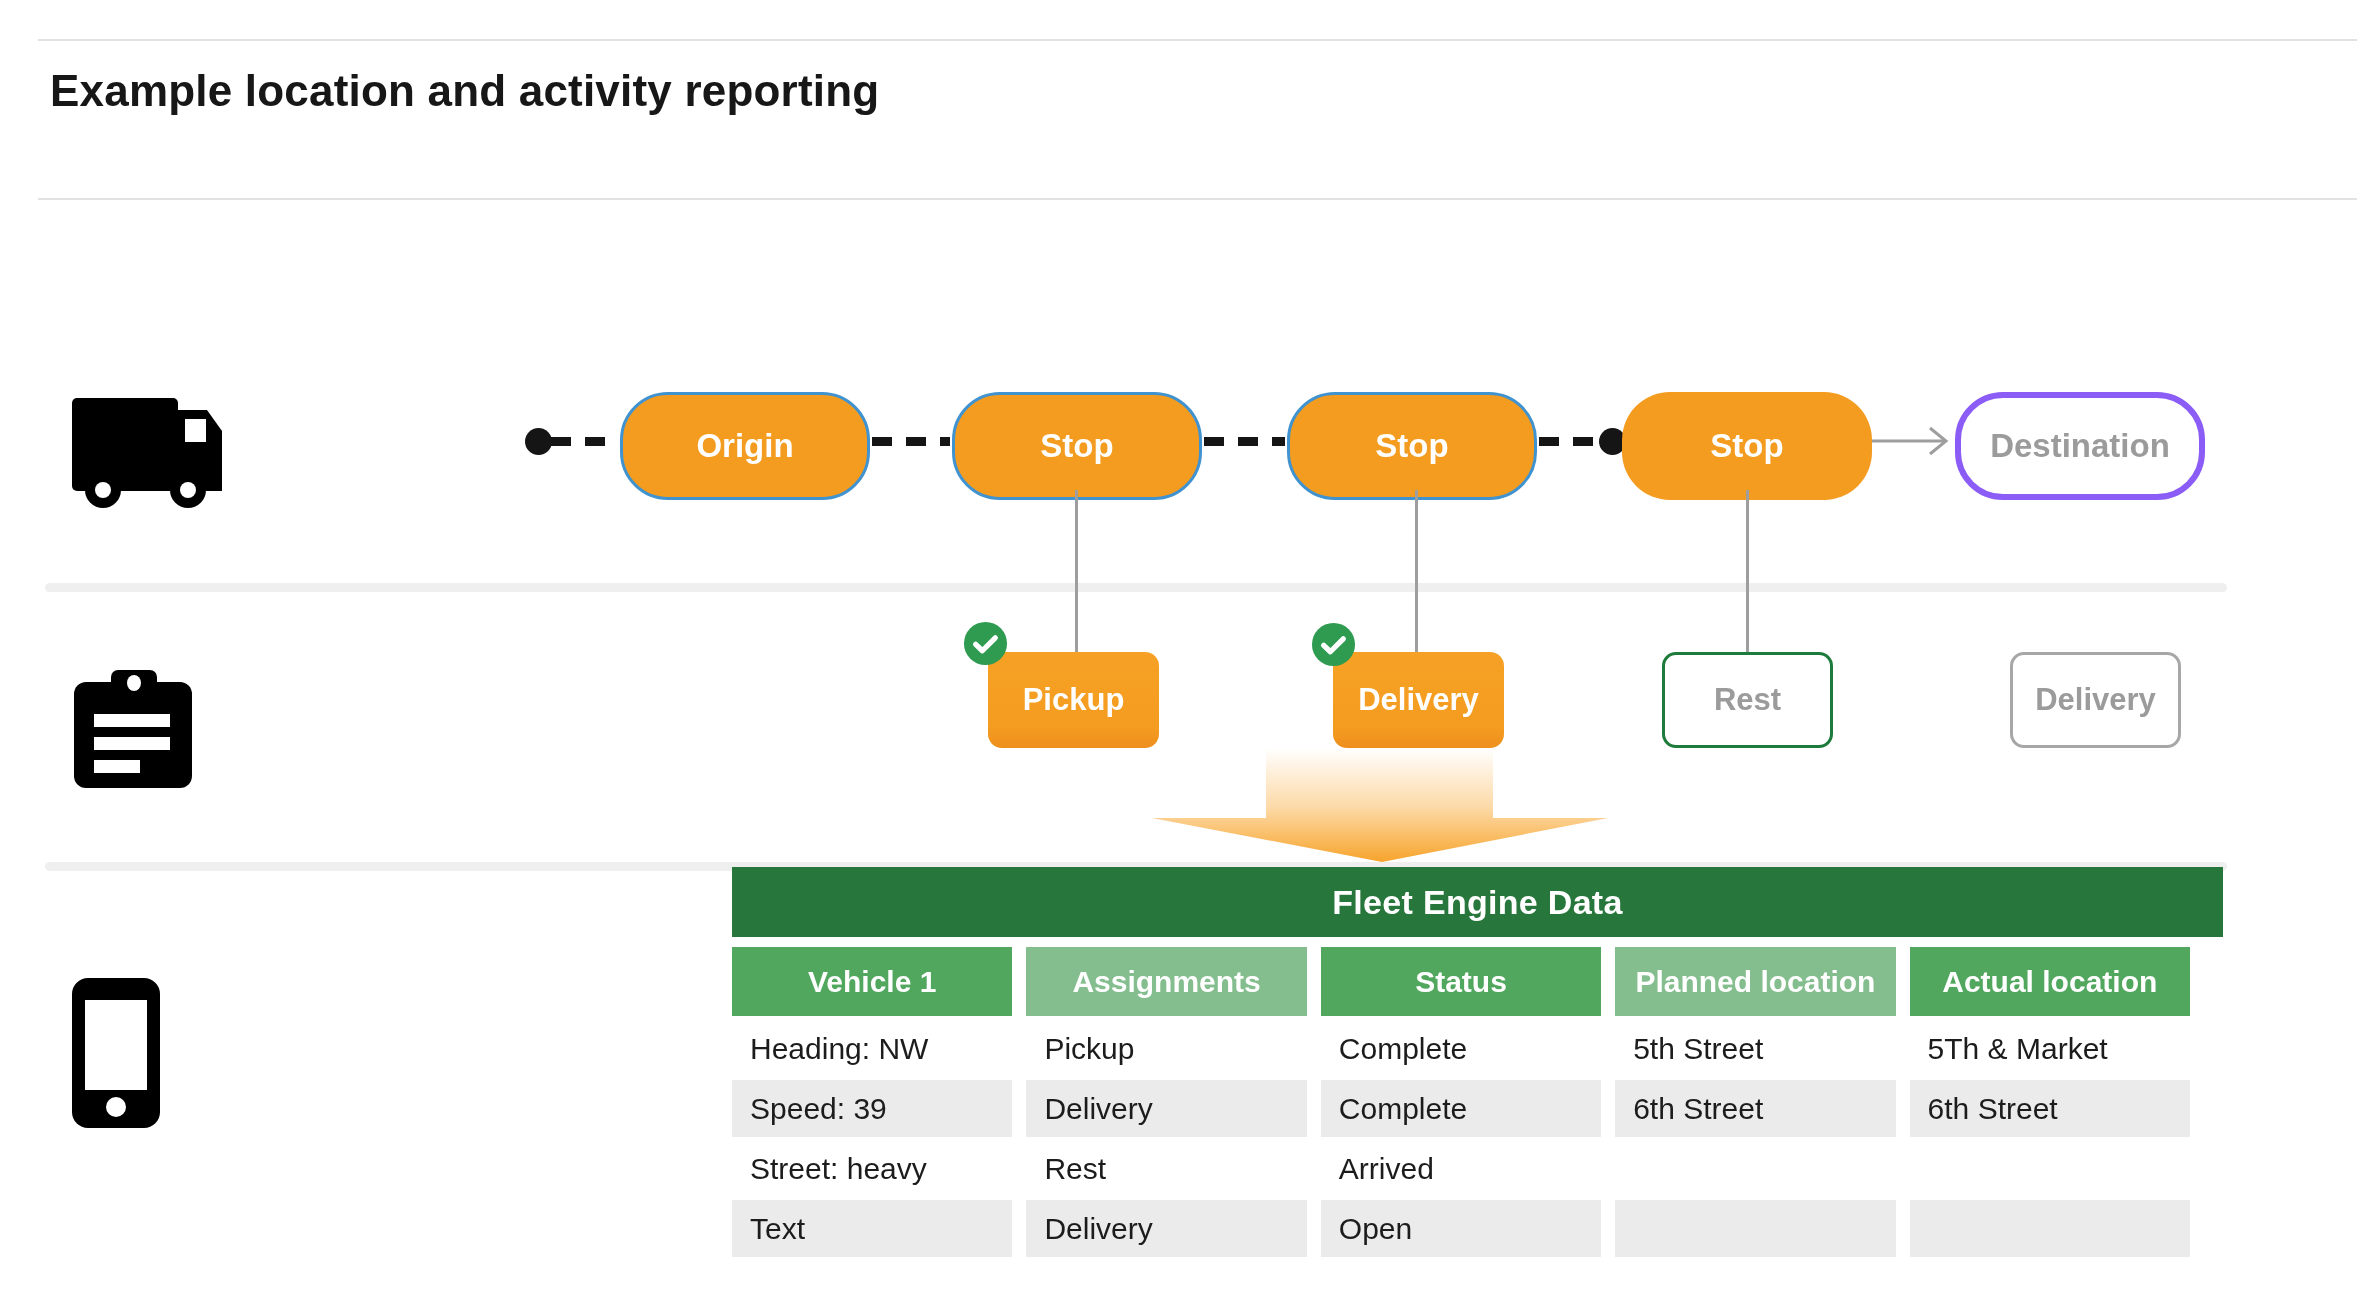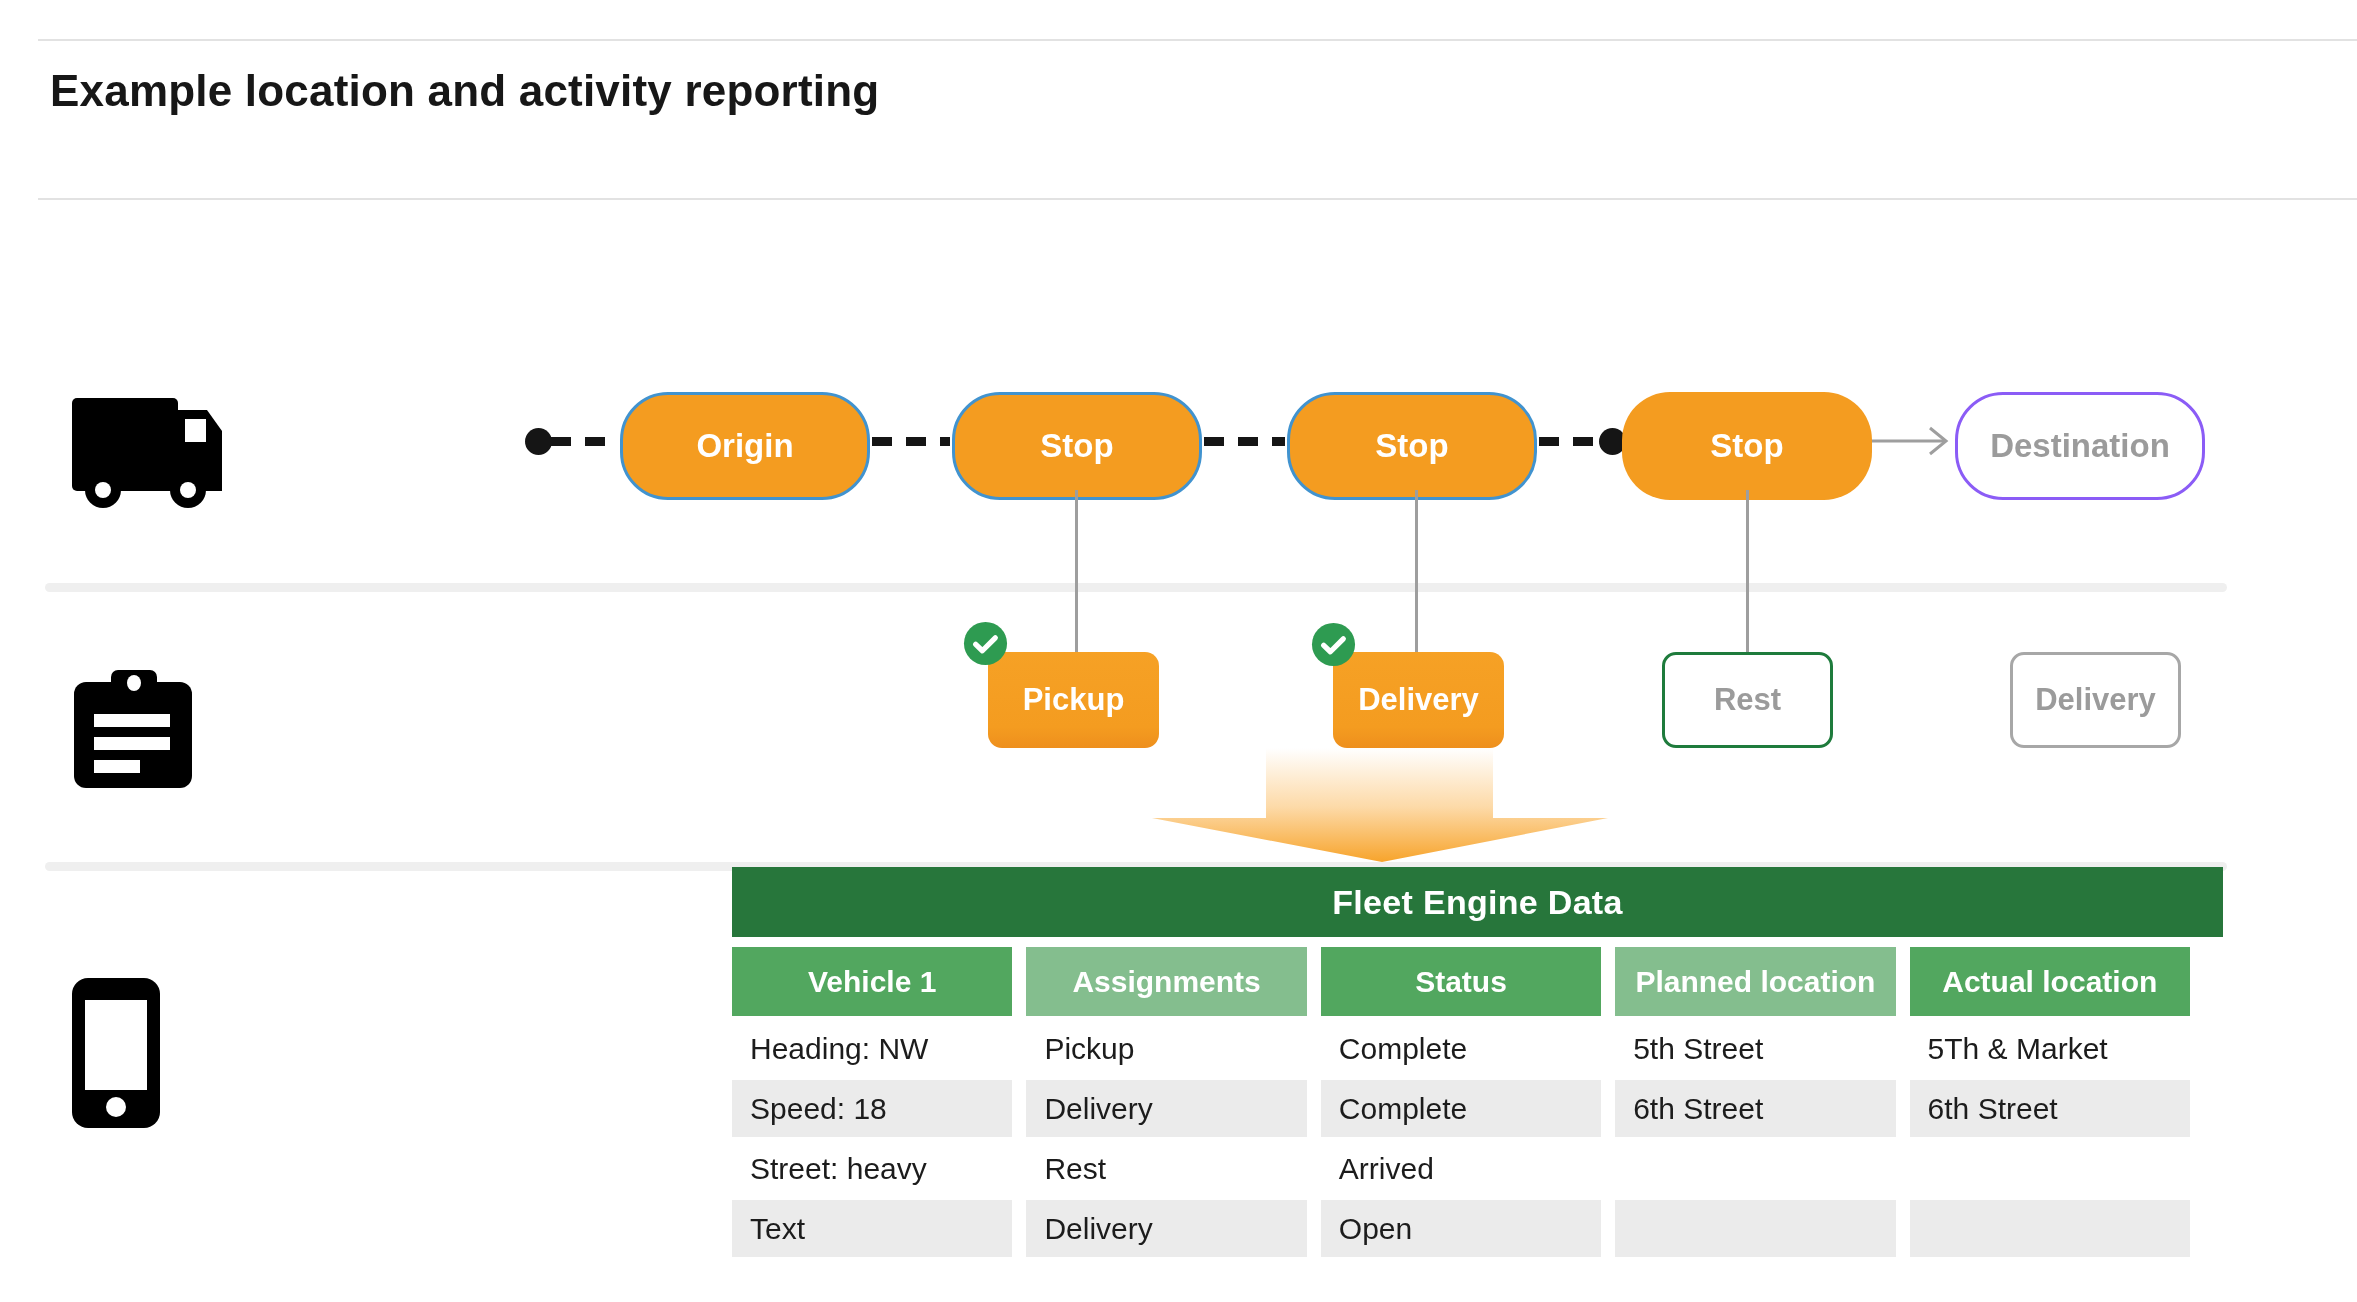--- a/index.html
+++ b/index.html
@@ -16,21 +16,21 @@
   .divider { position:absolute; height:9px; border-radius:5px; background:#efefef; }
 
   
   .pill {
     position:absolute; top:392px; width:250px; height:108px; border-radius:48px;
     display:flex; align-items:center; justify-content:center;
     font-size:33px; font-weight:bold; color:#ffffff;
   }
   .pill.orange-blue { background:#f49c20; border:3px solid #4193cf; }
   .pill.orange { background:#f49c20; }
-  .pill.ghost { background:#ffffff; border:3px solid #8b5cf6; color:#9b9b9b; }
+  .pill.ghost { background:#ffffff; border:6px solid #8b5cf6; color:#9b9b9b; }
 
   .dash-seg {
     position:absolute; top:437px; height:9px;
     background:repeating-linear-gradient(90deg,#151515 0 20px,transparent 20px 34px);
   }
   .route-dot { position:absolute; top:428px; width:27px; height:27px; border-radius:50%; background:#151515; }
   .connector { position:absolute; width:3px; background:#9e9e9e; }
 
   
   .act-box {
@@ -203,21 +203,21 @@
 
   <div class="tbl-row" style="top:1020px;">
     <div class="cell">Heading: NW</div>
     <div class="cell">Pickup</div>
     <div class="cell">Complete</div>
     <div class="cell">5th Street</div>
     <div class="cell">5Th &amp; Market</div>
   </div>
 
   <div class="tbl-row striped" style="top:1080px;">
-    <div class="cell">Speed: 18</div>
+    <div class="cell">Speed: 39</div>
     <div class="cell">Delivery</div>
     <div class="cell">Complete</div>
     <div class="cell">6th Street</div>
     <div class="cell">6th Street</div>
   </div>
 
   <div class="tbl-row" style="top:1140px;">
     <div class="cell">Street: heavy</div>
     <div class="cell">Rest</div>
     <div class="cell">Arrived</div>

